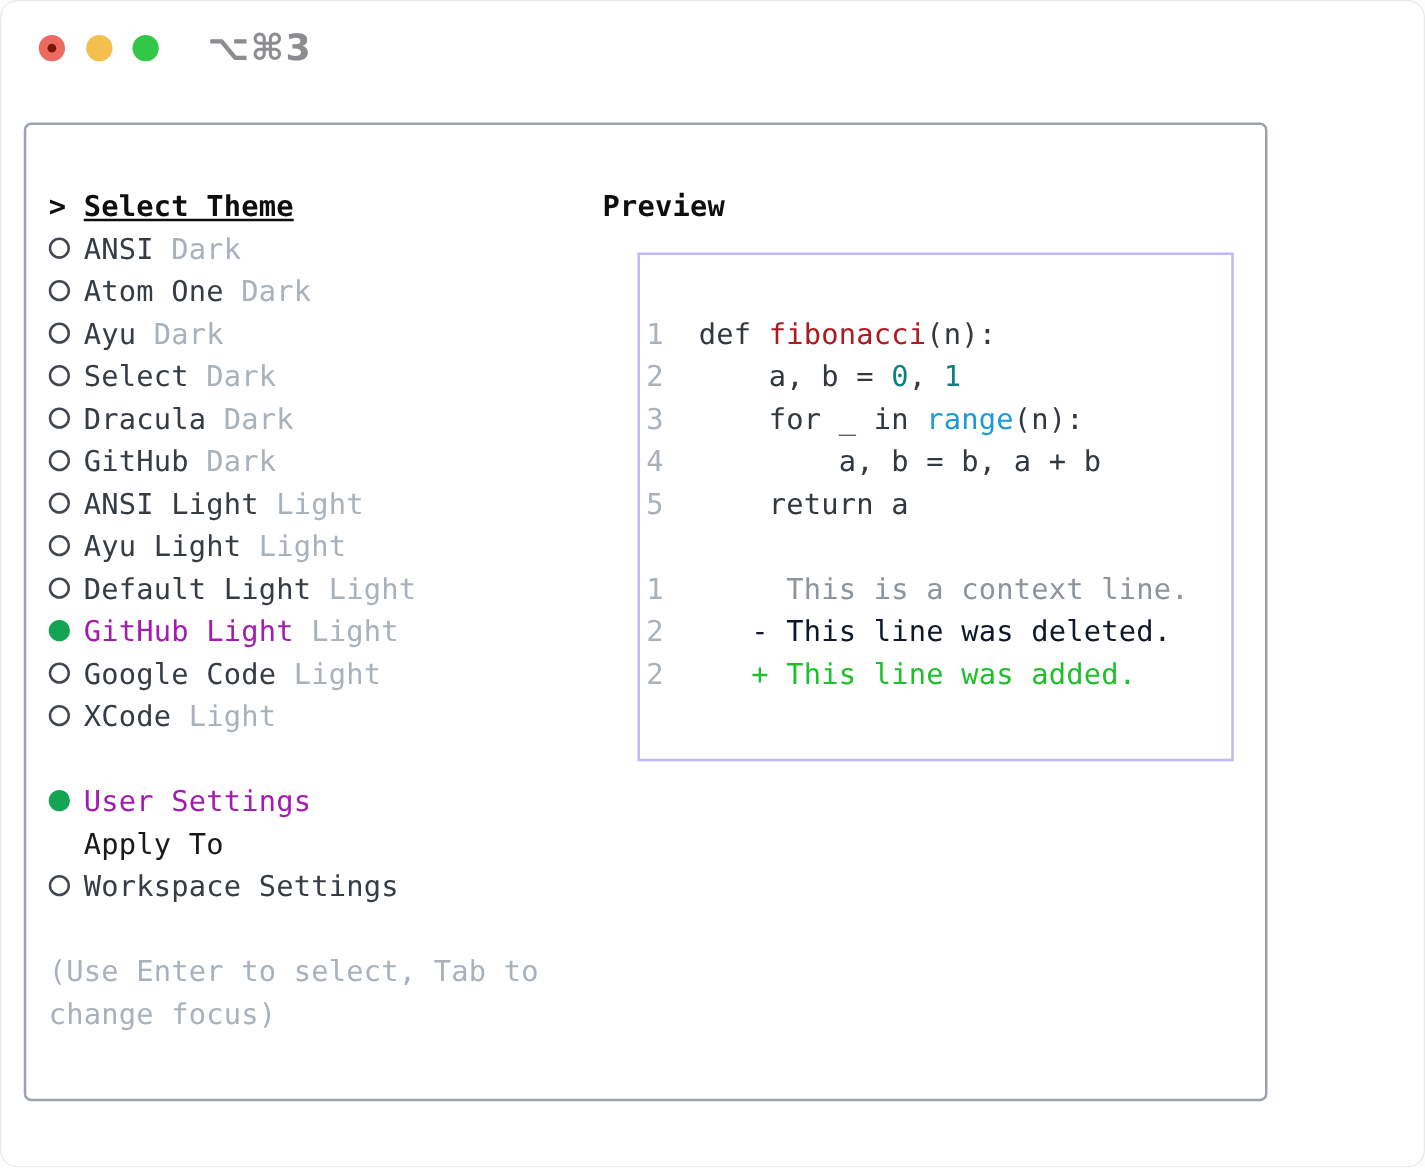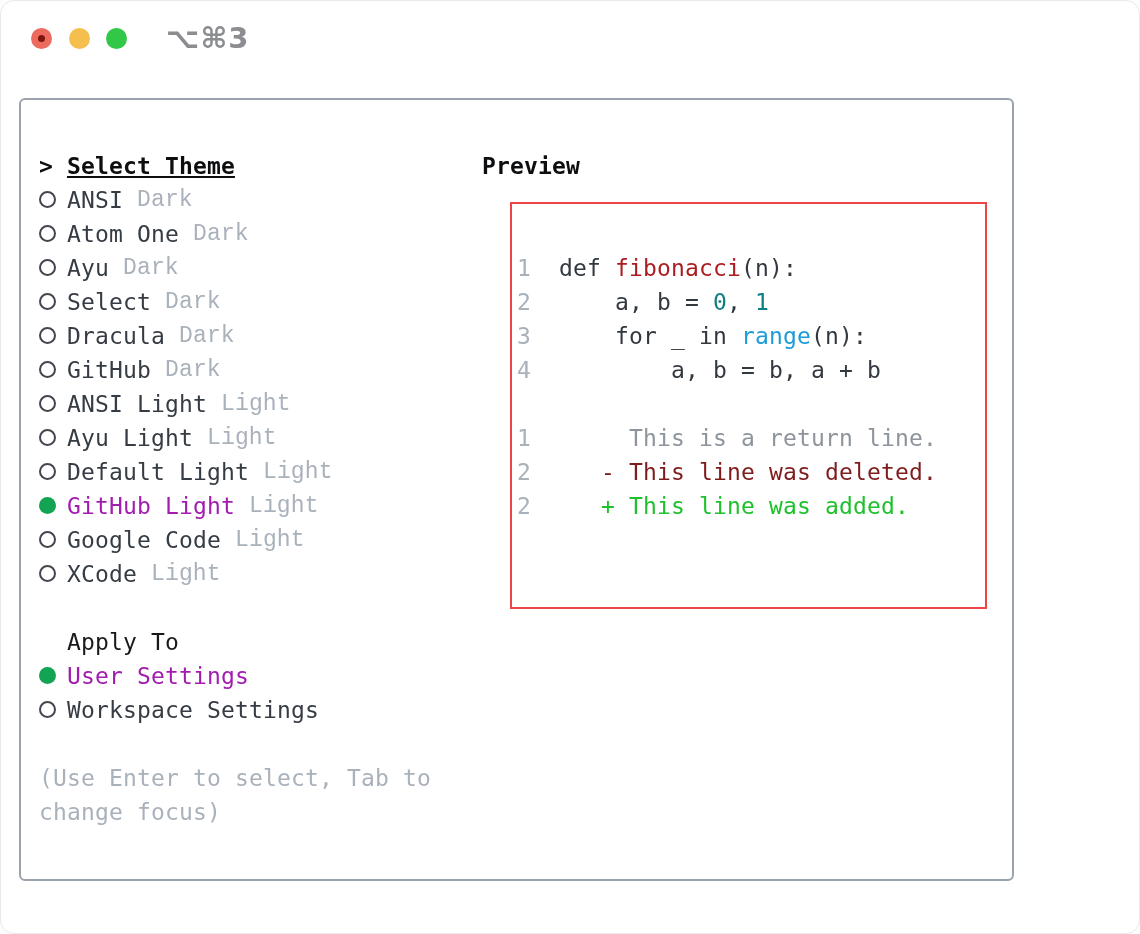--- a/index.html
+++ b/index.html
@@ -29,37 +29,37 @@
   .left-col{position:absolute;left:18px;top:49px;}
   .row{height:34px;display:flex;align-items:center;white-space:pre;}
   .cell{display:inline-block;width:28px;flex:0 0 28px;}
   .marker{color:#0c0e10;font-weight:700;}
   .hdr{color:#0c0e10;font-weight:700;text-decoration:underline;}
   .ahdr{color:#17191c;}
   .radio{display:inline-block;width:13px;height:13px;border-radius:50%;border:2px solid #42474f;box-sizing:content-box;}
   .radio.sel{width:17px;height:17px;border:none;background:#12a452;}
   .nm{color:#363c44;}
   .nm.sel{color:#a21caf;}
-  .vr{color:#a9b1bb;margin-left:14px;font-family:Liberation Mono, monospace;}
+  .vr{color:#a9b1bb;margin-left:14px;}
   .hint-row{color:#a9b1bb;}
   
   .preview-title{position:absolute;left:461px;top:49px;height:34px;line-height:34px;color:#0c0e10;font-weight:700;}
   .preview-box{
     position:absolute;left:489px;top:102px;width:477px;height:407px;
-    box-sizing:border-box;border:2px solid #ef4444;background:#fff;
+    box-sizing:border-box;border:2px solid #c4b5fd;background:#fff;
     padding:47px 6px 0 5px;overflow:hidden;
   }
   .pline{height:34px;line-height:34px;white-space:pre;}
   .seg.ln{color:#a9b1bb;}
   .seg.fg{color:#32383f;}
   .seg.fn{color:#ab1b1f;}
   .seg.num{color:#0c7f85;}
   .seg.bi{color:#1b9cd8;}
   .seg.ctx{color:#8d949c;}
-  .seg.del{color:#7f1d1d;margin-top:24px;}
+  .seg.del{color:#0f172a;margin-top:24px;}
   .seg.add{color:#1ec12c;}
 </style>
 </head>
 <body>
 
 <div class="window">
   <div class="titlebar">
     <span class="tl red">
         <span class="dot"></span>
       </span>
@@ -77,34 +77,35 @@
         <div class="row"><span class="cell"><span class="radio"></span></span><span class="nm">Select</span><span class="vr">Dark</span></div>
         <div class="row"><span class="cell"><span class="radio"></span></span><span class="nm">Dracula</span><span class="vr">Dark</span></div>
         <div class="row"><span class="cell"><span class="radio"></span></span><span class="nm">GitHub</span><span class="vr">Dark</span></div>
         <div class="row"><span class="cell"><span class="radio"></span></span><span class="nm">ANSI Light</span><span class="vr">Light</span></div>
         <div class="row"><span class="cell"><span class="radio"></span></span><span class="nm">Ayu Light</span><span class="vr">Light</span></div>
         <div class="row"><span class="cell"><span class="radio"></span></span><span class="nm">Default Light</span><span class="vr">Light</span></div>
         <div class="row"><span class="cell"><span class="radio sel"></span></span><span class="nm sel">GitHub Light</span><span class="vr">Light</span></div>
         <div class="row"><span class="cell"><span class="radio"></span></span><span class="nm">Google Code</span><span class="vr">Light</span></div>
         <div class="row"><span class="cell"><span class="radio"></span></span><span class="nm">XCode</span><span class="vr">Light</span></div>
         <div class="row"></div>
+        <div class="row"><span class="cell"><span class="radio sel"></span></span><span class="nm sel">User Settings</span></div>
         <div class="row"><span class="cell"></span><span class="ahdr">Apply To</span></div>
-        <div class="row"><span class="cell"><span class="radio sel"></span></span><span class="nm sel">User Settings</span></div>
         <div class="row"><span class="cell"><span class="radio"></span></span><span class="nm">Workspace Settings</span></div>
         <div class="row"></div>
         <div class="row hint-row">(Use Enter to select, Tab to</div>
         <div class="row hint-row">change focus)</div>
       </div>
     <div class="preview-title mono">Preview</div>
     <div class="preview-box">
       <div class="mono" id="preview-lines">
           <div class="pline"><span class="seg ln">1</span><span class="seg fg">  def </span><span class="seg fn">fibonacci</span><span class="seg fg">(n):</span></div>
           <div class="pline"><span class="seg ln">2</span><span class="seg fg">      a, b = </span><span class="seg num">0</span><span class="seg fg">, </span><span class="seg num">1</span></div>
           <div class="pline"><span class="seg ln">3</span><span class="seg fg">      for _ in </span><span class="seg bi">range</span><span class="seg fg">(n):</span></div>
           <div class="pline"><span class="seg ln">4</span><span class="seg fg">          a, b = b, a + b</span></div>
+          <div class="pline"><span class="seg ln">5</span><span class="seg fg">      return a</span></div>
           <div class="pline"></div>
-          <div class="pline"><span class="seg ln">1</span><span class="seg ctx">       This is a return line.</span></div>
+          <div class="pline"><span class="seg ln">1</span><span class="seg ctx">       This is a context line.</span></div>
           <div class="pline"><span class="seg ln">2</span><span class="seg del">     - This line was deleted.</span></div>
           <div class="pline"><span class="seg ln">2</span><span class="seg add">     + This line was added.</span></div>
         </div>
     </div>
   </div>
 </div>
 
 </body></html>

